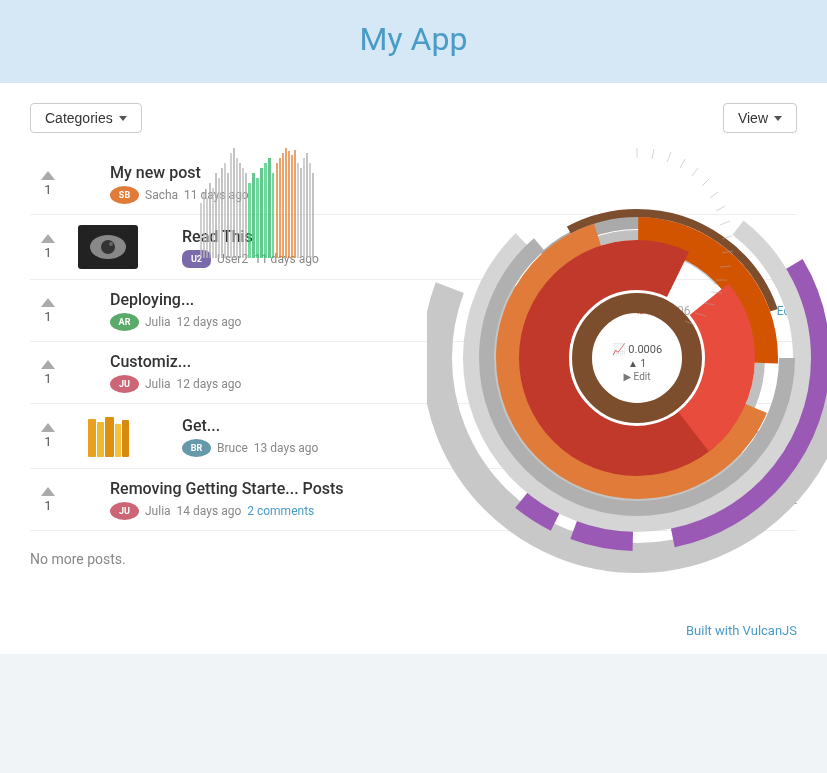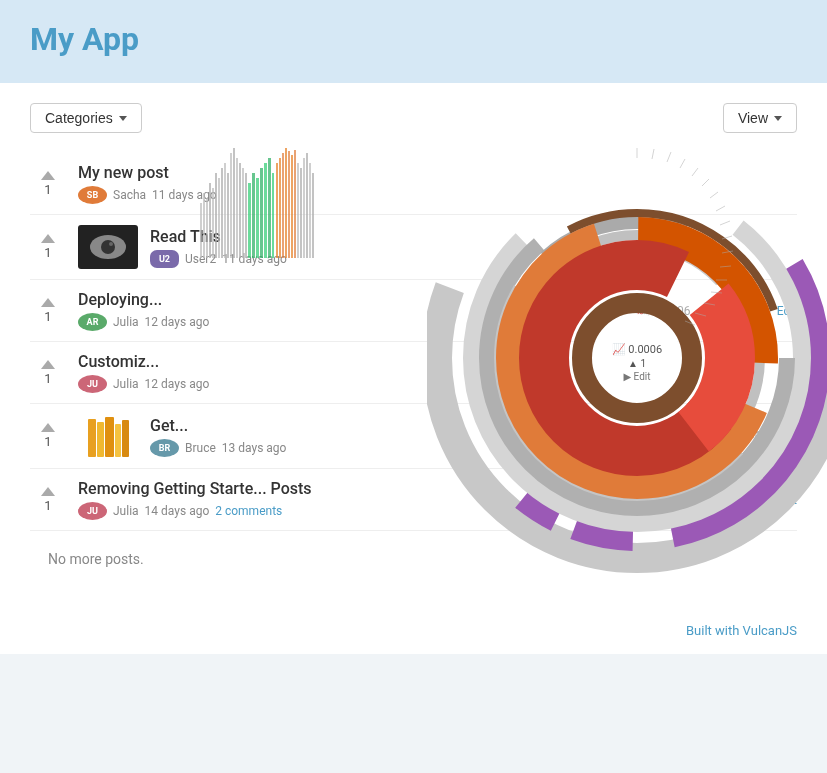--- a/index.html
+++ b/index.html
@@ -4,22 +4,23 @@
   <style>
     * { box-sizing: border-box; margin: 0; padding: 0; }
     body { font-family: -apple-system, BlinkMacSystemFont, "Segoe UI", Roboto, sans-serif; background: #f0f4f7; min-height: 773px; }
 
     .app-header {
       background: #d6e8f5;
       padding: 20px 30px 25px 30px;
     }
     .app-title {
       font-size: 32px;
-      font-weight: 700;
+      font-weight: 400;
       color: #4a9cc7;
+      text-align: center;
     }
 
     .main-content {
       background: #fff;
       margin: 0;
       padding: 20px 30px;
       position: relative;
     }
 
     .toolbar {
@@ -86,21 +87,21 @@
       height: 44px;
       background: #222;
       border-radius: 3px;
       overflow: hidden;
       flex-shrink: 0;
       display: flex;
       align-items: center;
       justify-content: center;
     }
 
-    .post-info { flex: 1; min-width: 0; }
+    .post-info { flex: 1; min-width: 0; margin-left: 32px; }
 
     .post-title {
       font-size: 16px;
       font-weight: 500;
       color: #333;
       margin-bottom: 4px;
     }
 
     .post-meta {
       font-size: 12px;
@@ -141,21 +142,20 @@
     .trend-icon, .eye-icon, .cursor-icon {
       display: inline-block;
       font-size: 12px;
       color: #aaa;
     }
 
     .no-more-posts {
       padding: 20px 0;
       color: #888;
       font-size: 14px;
-      margin-left: 18px;
     }
 
     .footer {
       text-align: right;
       padding: 16px 30px;
       font-size: 13px;
       color: #888;
       background: #fff;
     }
     .footer-link {

